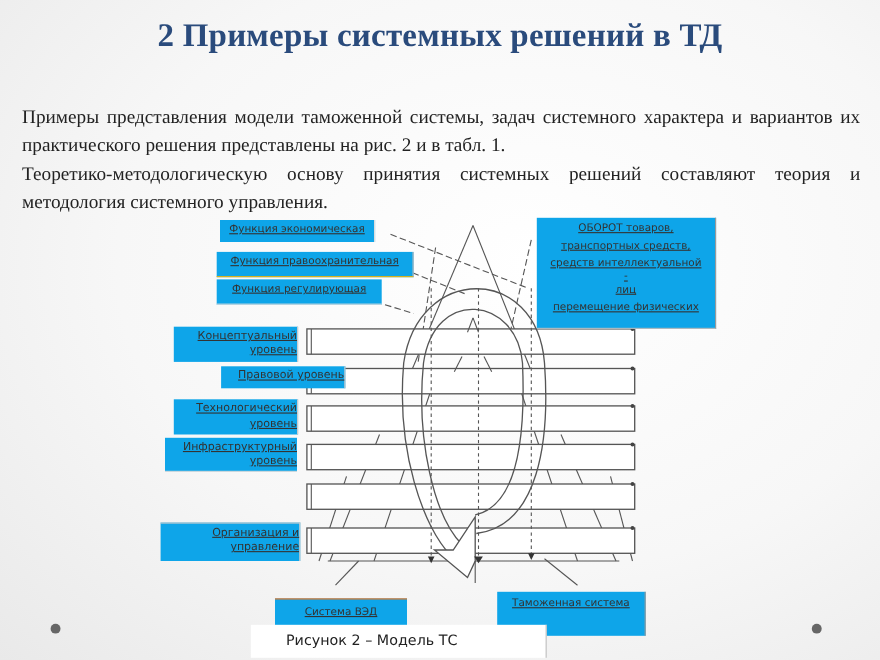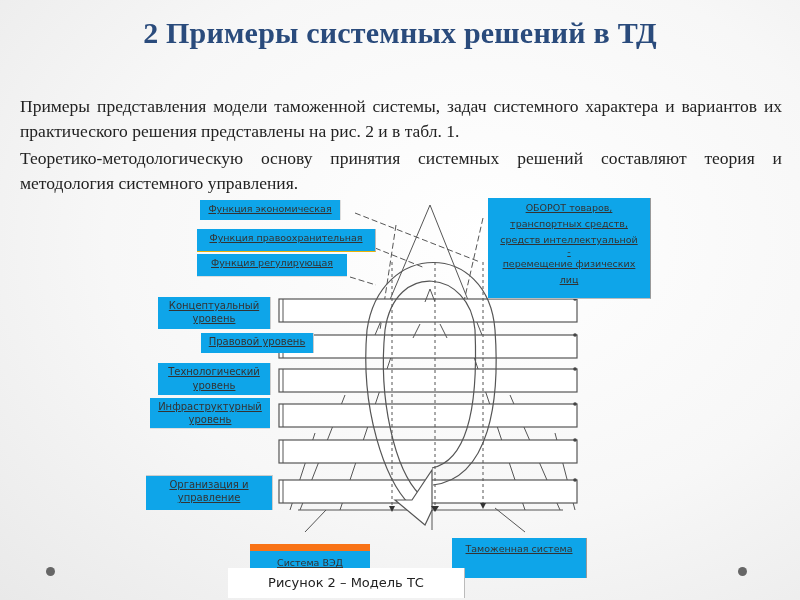--- a/index.html
+++ b/index.html
@@ -22,25 +22,25 @@
   .p2 { top: 146px; }
   .bullet {
     position: absolute; width: 9px; height: 9px; border-radius: 50%; background: #666;
   }
   .figure { position: absolute; left: 0; top: 0; width: 800px; height: 600px; }
   .box {
     position: absolute; background: #0ea5e9;
     font-family: "DejaVu Sans", sans-serif; font-size: 9.5px; color: #333;
     text-align: center; line-height: 17px; text-decoration: underline;
   }
-  .box.lbl { font-size: 10px; }
+  .box.lbl { font-size: 10px; text-align: right; }
   .caption {
     position: absolute; left: 228px; top: 568px; width: 236px; height: 30px; background: #fff;
     border-right: 1px solid #bbb;
-    font-family: "DejaVu Sans", sans-serif; font-size: 13px; color: #222; text-align: center; line-height: 30px;
+    font-family: "DejaVu Sans", sans-serif; font-size: 13px; color: #222; text-align: left; line-height: 30px; padding-left: 32px;
   }
 </style>
 </head>
 <body>
 
 <div class="title">2 Примеры системных решений в ТД</div>
 
 <div class="para p1">Примеры представления модели таможенной системы, задач системного характера и вариантов их практического решения представлены на рис. 2 и в табл. 1.</div>
 <div class="para p2">Теоретико-методологическую основу принятия системных решений составляют теория и методология системного управления.</div>
 
@@ -131,22 +131,22 @@
   </div>
   <div class="box" style="left:197px;top:254px;width:150px;height:22px;border-bottom:1px solid #ddd;">
     <span>Функция регулирующая</span>
   </div>
 
   <div class="box" style="left:488px;top:198px;width:162px;height:98px;line-height:16px;padding-top:2px;border-right:1px solid #999;border-bottom:1px solid #bbb;">
     <div>ОБОРОТ товаров,</div>
     <div>транспортных средств,</div>
     <div>средств интеллектуальной</div>
     <div style="line-height:8px;">-</div>
+    <div>лиц</div>
     <div>перемещение физических</div>
-    <div>лиц</div>
   </div>
 
   <div class="box lbl" style="left:158px;top:297px;width:112px;height:32px;line-height:17px;border-right:1px solid #ccc;">
     <div>Концептуальный</div>
     <div style="line-height:10px;overflow:hidden;height:10px;">уровень</div>
   </div>
   <div class="box lbl" style="left:158px;top:333px;width:112px;height:20px;border-right:1px solid #ccc;margin-left:43px;">
     <span>Правовой уровень</span>
   </div>
   <div class="box lbl" style="left:158px;top:363px;width:112px;height:32px;border-right:1px solid #ccc;">
@@ -155,21 +155,21 @@
   </div>
   <div class="box lbl" style="left:150px;top:398px;width:120px;height:30px;border-bottom:1px solid #ddd;">
     <div>Инфраструктурный</div>
     <div style="line-height:10px;height:10px;overflow:hidden;">уровень</div>
   </div>
   <div class="box lbl" style="left:146px;top:475px;width:126px;height:34px;border-top:1px solid #ccc;border-right:1px solid #ccc;">
     <div>Организация и</div>
     <div style="line-height:10px;height:10px;overflow:hidden;">управление</div>
   </div>
 
-  <div class="box" style="left:250px;top:544px;width:120px;height:24px;line-height:24px;border-top:7px solid #f97316;">
+  <div class="box" style="left:250px;top:544px;width:120px;height:24px;line-height:24px;border-top:1px solid #f97316;">
     <span>Система ВЭД</span>
   </div>
   <div class="box" style="left:452px;top:538px;width:134px;height:40px;line-height:22px;border-right:1px solid #999;">
     <span>Таможенная система</span>
   </div>
 
   <div class="caption">Рисунок 2 – Модель ТС</div>
 </div>
 
 <div class="bullet" style="left:46px;top:567px;"></div>

